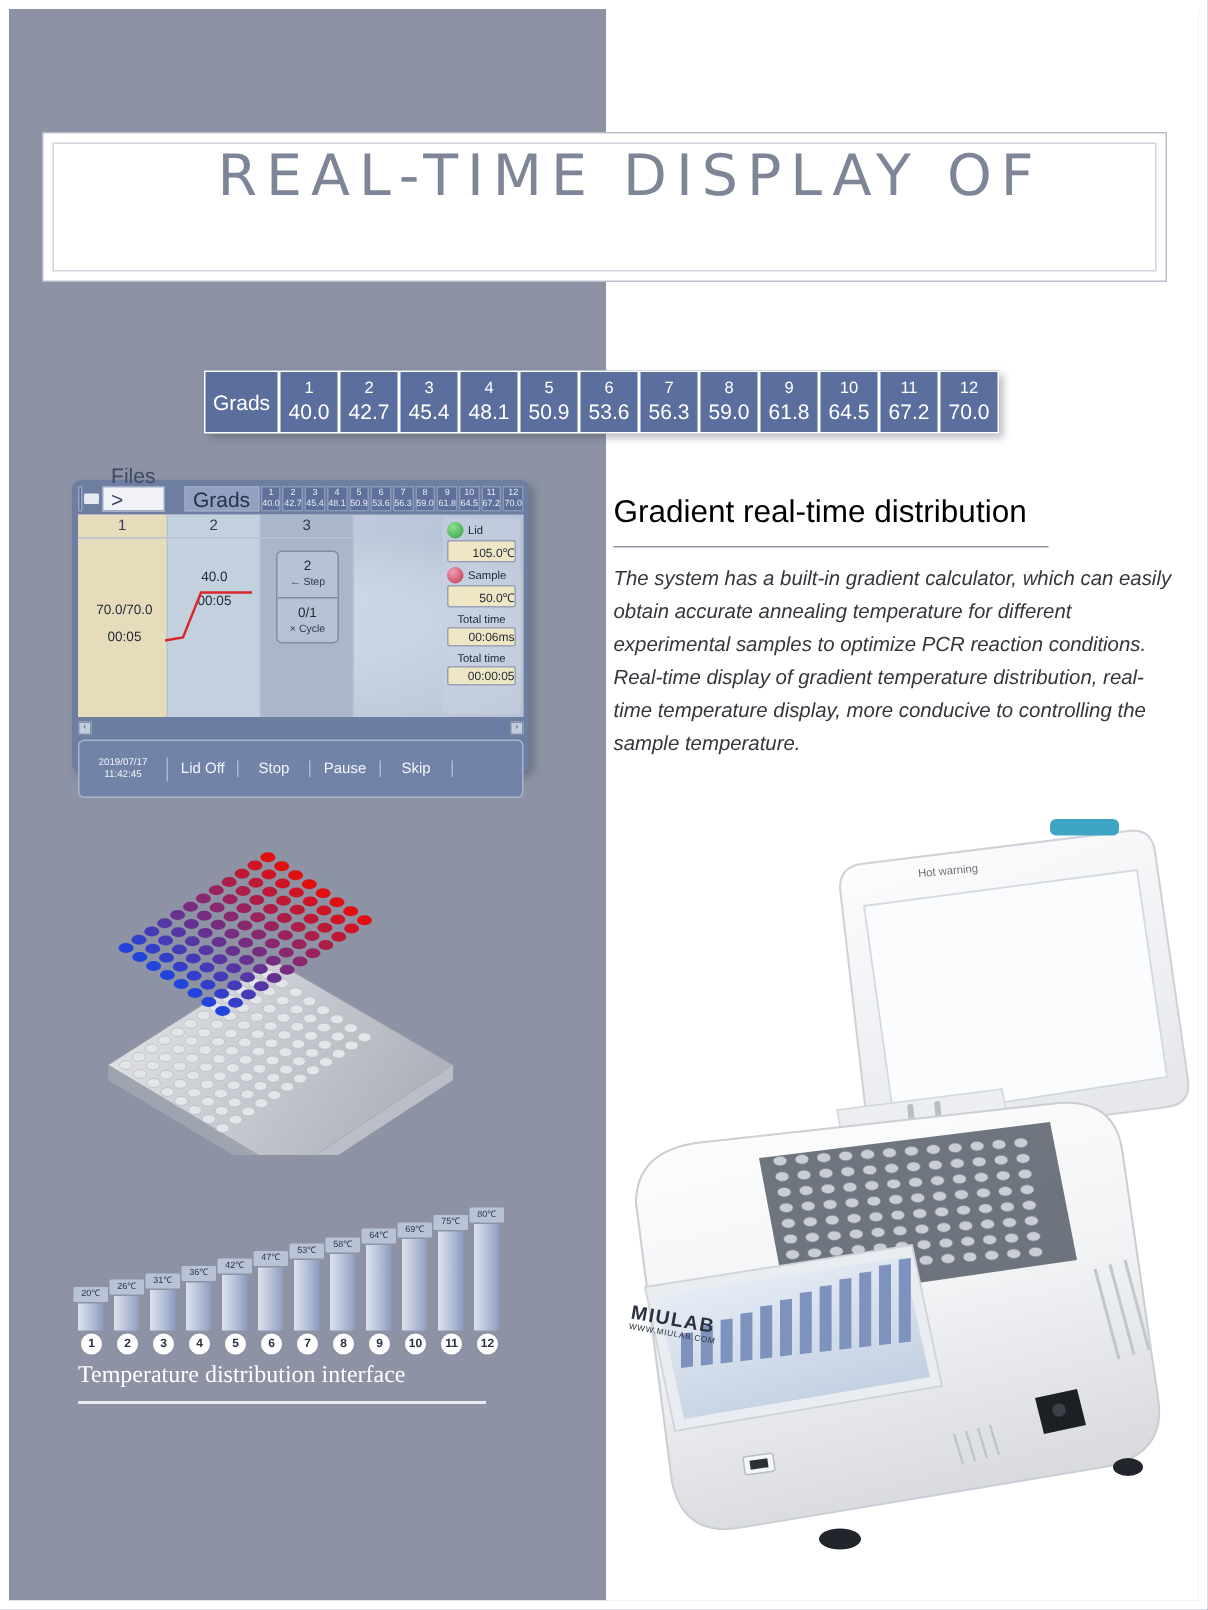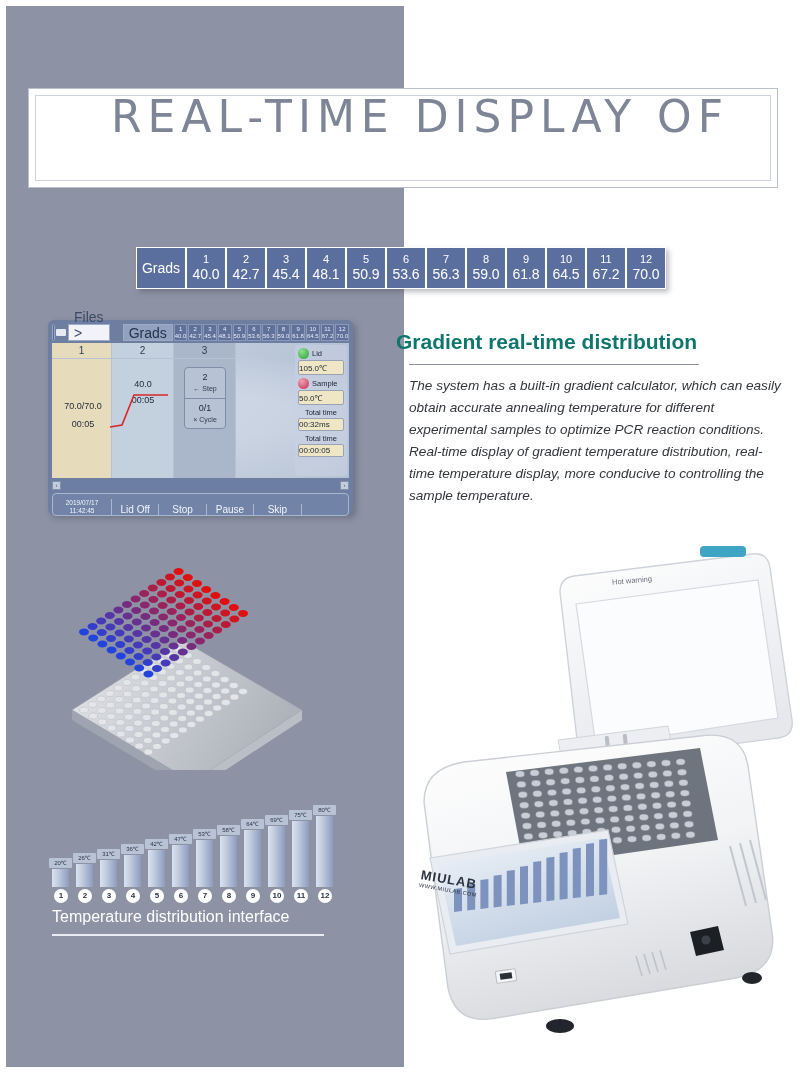--- a/index.html
+++ b/index.html
@@ -18,21 +18,21 @@
 
   
   .title-box{position:absolute;left:28px;top:88px;width:750px;height:100px;background:#ffffff;border:1px solid #b9bfcc;box-sizing:border-box;}
   .title-box-inner{position:absolute;left:6px;top:6px;right:6px;bottom:6px;border:1px solid #ced3dd;box-sizing:border-box;}
   .title-text{
     position:absolute;left:0;top:8px;width:750px;text-align:center;
     color:#7d8597;font-size:40px;line-height:40px;letter-spacing:6px;
     font-family:"DejaVu Sans", sans-serif;font-weight:400;
     text-transform:uppercase;
   }
-  .title-l1{display:block;font-size:44px;margin-left:32px;}
+  .title-l1{display:block;font-size:38px;margin-left:32px;}
   .title-l2{display:block;font-size:38px;margin-top:2px;}
 
   
   .grads{position:absolute;left:136px;top:247px;display:flex;box-shadow:3px 3px 5px rgba(60,65,80,.35);}
   .grads .cell{
     background:#5b6f9e;border:1px solid #ffffff;box-sizing:border-box;
     width:40px;height:42px;color:#fff;text-align:center;
     display:flex;flex-direction:column;justify-content:center;
   }
   .grads .cell .idx{font-size:11px;line-height:13px;}
@@ -81,52 +81,52 @@
   .cyclebox .r.b{border-bottom:1px solid #7f8da6;}
   .cyclebox .sm{font-size:7px;color:#2f3a52;}
   .rightpanel{position:absolute;right:2px;top:2px;width:52px;bottom:2px;
      background:rgba(200,210,226,.55);border-radius:3px;padding:3px;box-sizing:border-box;}
   .rp-row{display:flex;align-items:center;gap:3px;margin-bottom:1px;}
   .dot{width:11px;height:11px;border-radius:50%;}
   .dot.green{background:radial-gradient(circle at 35% 30%,#8ce28c,#2f9b3f);}
   .dot.red{background:radial-gradient(circle at 35% 30%,#f0a0b4,#c03050);}
   .rp-lbl{font-size:7.5px;color:#1b2433;}
   .rp-val{background:#eee6c4;border:1px solid #9aa3b5;border-radius:2px;font-size:8px;
-     color:#1b2433;text-align:left;padding:1px 0;margin-bottom:3px;}
+     color:#1b2433;text-align:right;padding:1px 0;margin-bottom:3px;}
   .rp-cap{font-size:7.5px;color:#1b2433;text-align:center;margin-bottom:1px;}
   .sbar{height:11px;margin-top:2px;display:flex;align-items:center;}
   .sbar .nub{width:9px;height:9px;background:#c3cddd;border:1px solid #8290ac;box-sizing:border-box;font-size:6px;
      color:#4a586f;text-align:center;line-height:7px;}
   .sbar .track{flex:1;height:9px;background:#6b7da2;border-radius:5px;margin:0 1px;}
-  .scr-bottom{margin-top:2px;height:23px;background:#7184a8;border:1px solid #a9b6cf;border-radius:4px;
-     box-sizing:border-box;display:flex;align-items:flex-end;}
+  .scr-bottom{margin-top:2px;height:39px;background:#7184a8;border:1px solid #a9b6cf;border-radius:4px;
+     box-sizing:border-box;display:flex;align-items:center;}
   .bbtn{flex:1;border-right:1px solid #a9b6cf;display:flex;align-items:center;justify-content:center;
      font-size:10px;color:#f2f5fa;}
   .bbtn.time{flex:0 0 58px;font-size:6.5px;line-height:8px;text-align:center;flex-direction:column;}
   .bbtn:last-child{border-right:none;}
 
   
-  .sec-title{position:absolute;left:396px;top:330px;font-size:21px;color:#0f766e;font-weight:bold;}
+  .sec-title{position:absolute;left:409px;top:330px;font-size:21px;color:#000000;}
   .sec-rule{position:absolute;left:409px;top:364px;width:290px;height:1px;background:#8d93a4;}
   .sec-body{position:absolute;left:409px;top:375px;width:378px;font-size:13.6px;line-height:22px;color:#33363d;font-style:italic;}
 
   
   .plate{position:absolute;left:70px;top:530px;width:290px;height:240px;}
   .plate svg{position:absolute;left:0;top:0;}
 
   
   .barchart{position:absolute;left:52px;top:800px;width:290px;height:105px;}
   .bar{position:absolute;bottom:18px;width:17px;
        background:linear-gradient(to right,#dbe2ee 0%,#c3cde0 35%,#8d9cbe 100%);}
   .bar .tlab{position:absolute;left:-3px;top:-11px;width:23px;height:10px;
        background:#b9c3d6;color:#2c3348;font-size:6px;line-height:10px;text-align:center;
        border-radius:1px;}
   .bnum{position:absolute;bottom:2px;width:14px;height:14px;border-radius:50%;
        background:#fff;color:#2a3246;font-size:8px;line-height:14px;text-align:center;font-weight:bold;}
-  .caption{position:absolute;left:52px;top:908px;font-size:16px;color:#ffffff;}
+  .caption{position:absolute;left:52px;top:908px;font-size:16px;color:#ffffff;font-family:Liberation Serif, serif;}
   .cap-rule{position:absolute;left:52px;top:934px;width:272px;height:2px;background:#e9ecf2;}
 
   
   .machine{position:absolute;left:400px;top:540px;width:400px;height:520px;}
   .machine svg{position:absolute;left:0;top:0;}
   .hotwarn{position:absolute;left:212px;top:36px;font-size:7.5px;color:#6a6f78;
       transform:rotate(-5deg);}
   .mlogo{position:absolute;left:20px;top:332px;transform:rotate(10deg);}
   .mlogo .l1{font-size:13px;font-weight:bold;color:#2b3240;letter-spacing:1px;}
   .mlogo .l2{font-size:5.5px;color:#2b3240;letter-spacing:.5px;}
@@ -295,21 +295,21 @@
           <span class="dot green"></span>
           <span class="rp-lbl">Lid</span>
         </div>
         <div class="rp-val">105.0℃</div>
         <div class="rp-row">
           <span class="dot red"></span>
           <span class="rp-lbl">Sample</span>
         </div>
         <div class="rp-val">50.0℃</div>
         <div class="rp-cap">Total time</div>
-        <div class="rp-val">00:32ms</div>
+        <div class="rp-val">00:06ms</div>
         <div class="rp-cap">Total time</div>
         <div class="rp-val">00:00:05</div>
       </div>
     </div>
 
     <div class="sbar">
       <div class="nub">‹</div>
       <div class="track"></div>
       <div class="nub">›</div>
     </div>

